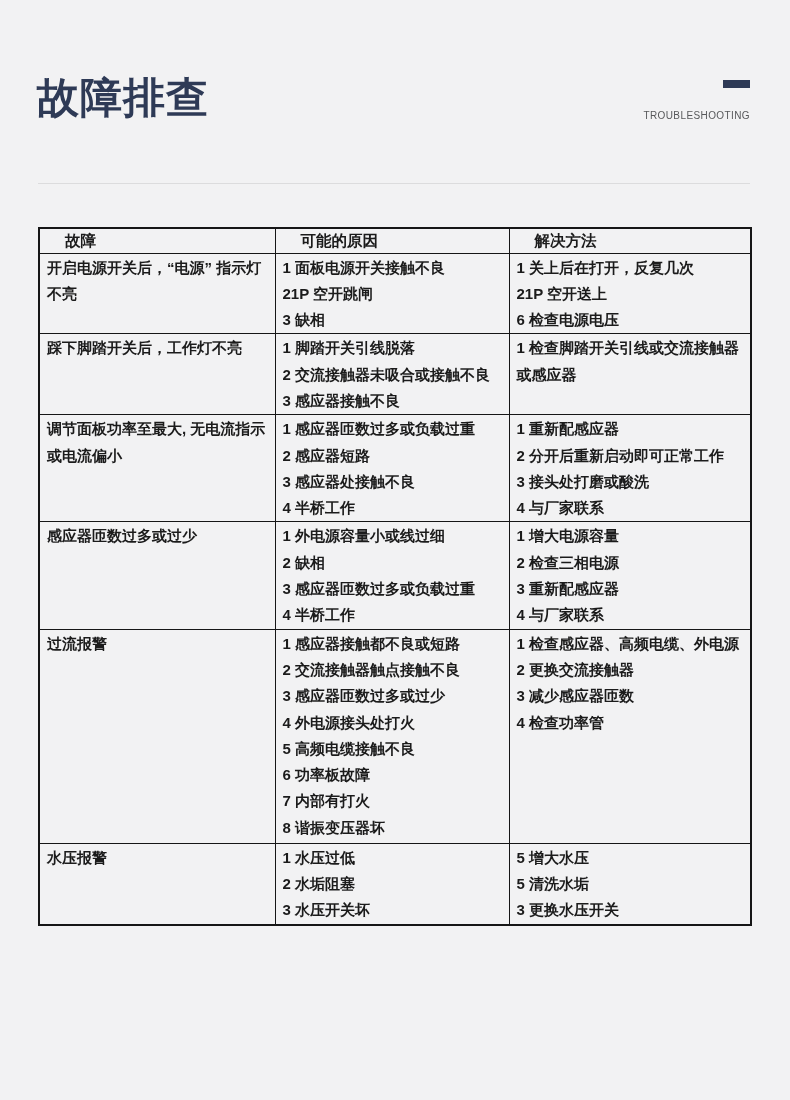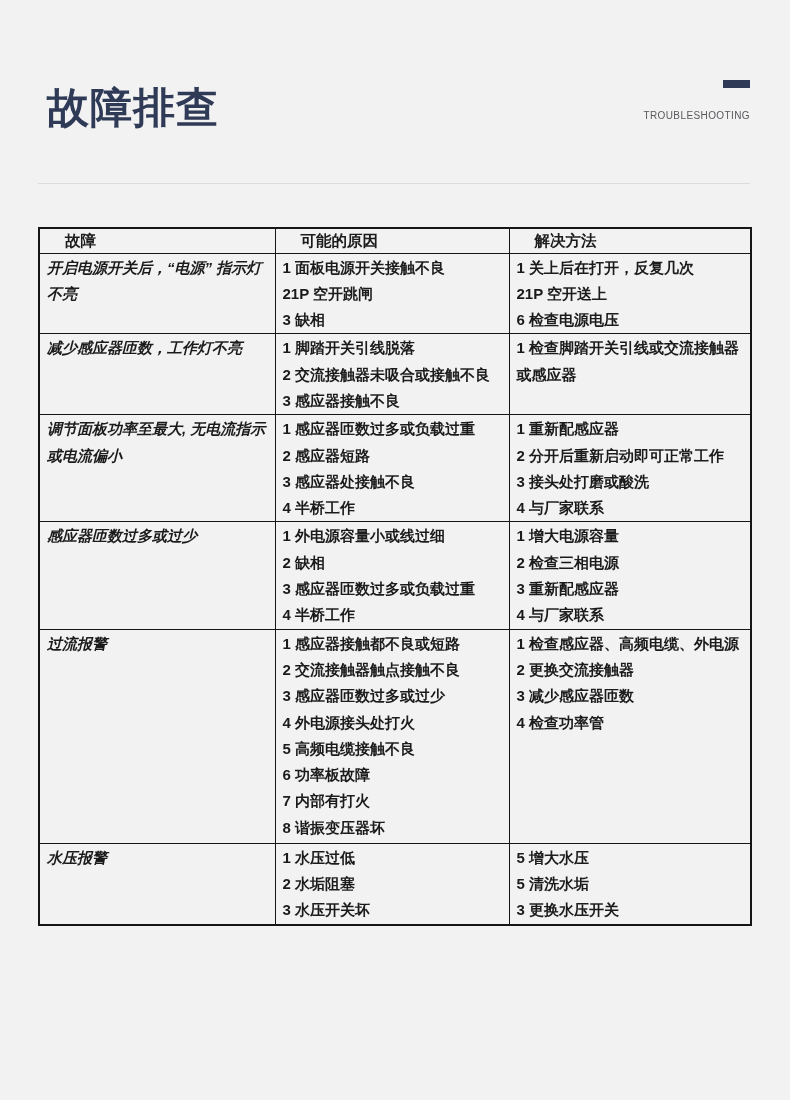--- a/index.html
+++ b/index.html
@@ -7,21 +7,21 @@
   body {
     width: 790px; height: 1100px;
     background: #f2f2f3;
     font-family: "Liberation Sans", "DejaVu Sans", sans-serif;
     color: #1b1b1b;
     position: relative;
     overflow: hidden;
   }
   .page-title {
     position: absolute; left: 37px; top: 70px;
-    margin: 10px;
+    margin: 0;
     font-size: 42px; font-weight: bold;
     color: #2e3a56;
     letter-spacing: 1px;
     font-family: Liberation Mono, monospace;
   }
   .accent-dash {
     position: absolute; left: 723px; top: 80px;
     width: 27px; height: 8px;
     background: #2e3a56;
   }
@@ -57,21 +57,21 @@
     padding: 0 4px 0 25px;
   }
   .ts-table td {
     padding: 1px 2px 0 7px;
   }
   .cell-line, .fault-text {
     font-size: 15px;
     font-weight: bold;
     line-height: 26.3px;
   }
-  .fault-cell { padding-right: 8px !important; font-style: italic; }
+  .fault-cell { padding-right: 8px !important; }
 </style>
 </head>
 <body>
 
 <h1 class="page-title">故障排查</h1>
 <div class="accent-dash"></div>
 <div class="page-subtitle">TROUBLESHOOTING</div>
 <div class="header-divider"></div>
 
 <table class="ts-table">
@@ -98,21 +98,21 @@
         <div class="cell-line">3 缺相</div>
       </td>
       <td>
         <div class="cell-line">1 关上后在打开，反复几次</div>
         <div class="cell-line">21P 空开送上</div>
         <div class="cell-line">6 检查电源电压</div>
       </td>
     </tr>
     <tr style="height:79px">
       <td class="fault-cell">
-        <div class="fault-text">减少感应器匝数，工作灯不亮</div>
+        <div class="fault-text">踩下脚踏开关后，工作灯不亮</div>
       </td>
       <td>
         <div class="cell-line">1 脚踏开关引线脱落</div>
         <div class="cell-line">2 交流接触器未吸合或接触不良</div>
         <div class="cell-line">3 感应器接触不良</div>
       </td>
       <td>
         <div class="cell-line">1 检查脚踏开关引线或交流接触器或感应器</div>
       </td>
     </tr>

